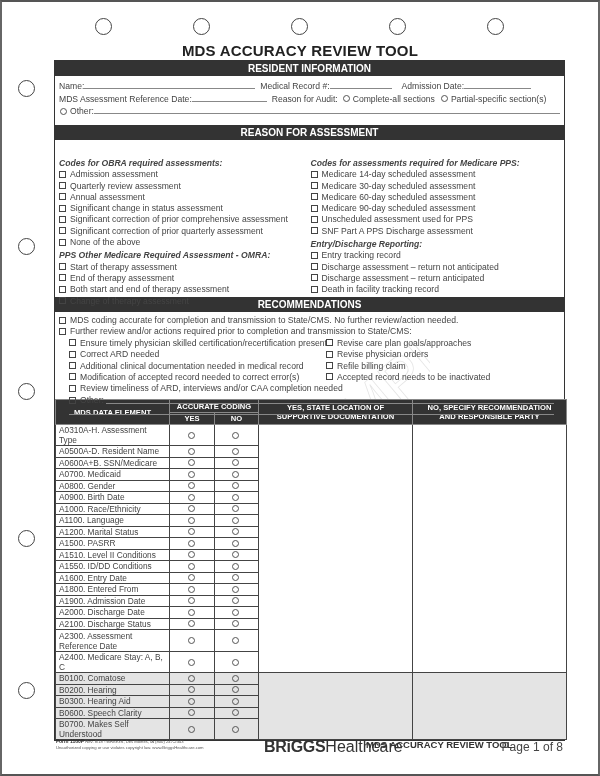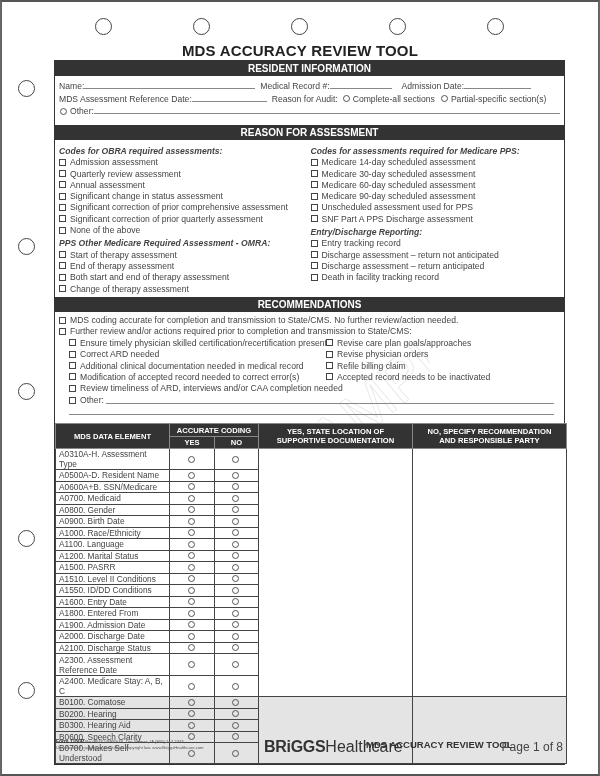--- a/index.html
+++ b/index.html
@@ -9,27 +9,27 @@
   .hole { position: absolute; width: 17px; height: 17px; border: 1px solid #444; border-radius: 50%; background: #fff; }
   .title { position: absolute; left: 0; width: 600px; top: 42px; text-align: center; font-weight: bold; font-size: 15px; color: #222; letter-spacing: 0.2px; }
   .form { position: absolute; left: 54px; top: 60px; width: 511px; border: 1.5px solid #333; }
   .bar { background: #333; color: #fff; text-align: center; font-weight: bold; font-size: 10px; height: 15px; line-height: 15px; }
   .sec { font-size: 8.6px; color: #444; }
   .res-info { padding: 4px 4px 2px 4px; height: 49px; }
   .res-row { display: flex; height: 12.5px; line-height: 12.5px; white-space: nowrap; }
   .blank { display: inline-block; border-bottom: 1px solid #888; height: 9px; vertical-align: baseline; }
   .radio { display: inline-block; width: 7px; height: 7px; border: 1px solid #555; border-radius: 50%; margin: 0 3px 0 1px; vertical-align: -0.5px; }
   .cb { display: inline-block; width: 7px; height: 7px; border: 1px solid #444; border-right-width: 1.6px; border-bottom-width: 1.6px; margin-right: 4px; vertical-align: -0.5px; }
-  .rfa { display: flex; padding: 6px 4px 2px 4px; height: 157px; }
+  .rfa { display: flex; padding: 18px 4px 2px 4px; height: 157px; }
   .rfa-col { flex: 1; }
   .rfa-col.right { padding-left: 2px; }
   .rfa-head { font-weight: bold; font-style: italic; height: 11.3px; line-height: 11.3px; }
   .rfa-item { height: 11.3px; line-height: 11.3px; white-space: nowrap; }
   .rfa-gap { height: 2px; }
-  .rec { padding: 3px 4px 2px 4px; height: 111px; position: relative; }
+  .rec { padding: 3px 4px 2px 4px; height: 87px; position: relative; }
   .rec-item { height: 11.4px; line-height: 11.4px; white-space: nowrap; }
   .rec-sub { display: flex; padding-left: 10px; }
   .rec-sub .left { width: 257px; }
   .rec-sub .right { flex: 1; }
   .other-line { display: flex; padding-left: 10px; height: 11.4px; line-height: 11.4px; }
   .other-line .blank { flex: 1; margin-left: 2px; margin-right: 6px; }
   .extra-line { margin-left: 10px; margin-right: 6px; border-bottom: 1px solid #888; height: 9px; }
   table.mds { border-collapse: collapse; width: 100%; table-layout: fixed; font-size: 8.3px; }
   table.mds th { background: #333; color: #fff; font-weight: bold; font-size: 7.6px; text-align: center; border: 1px solid #888; line-height: 9px; }
   table.mds td { border: 1px solid #444; height: 11.5px; line-height: 10px; padding: 0 3px; color: #444; }

